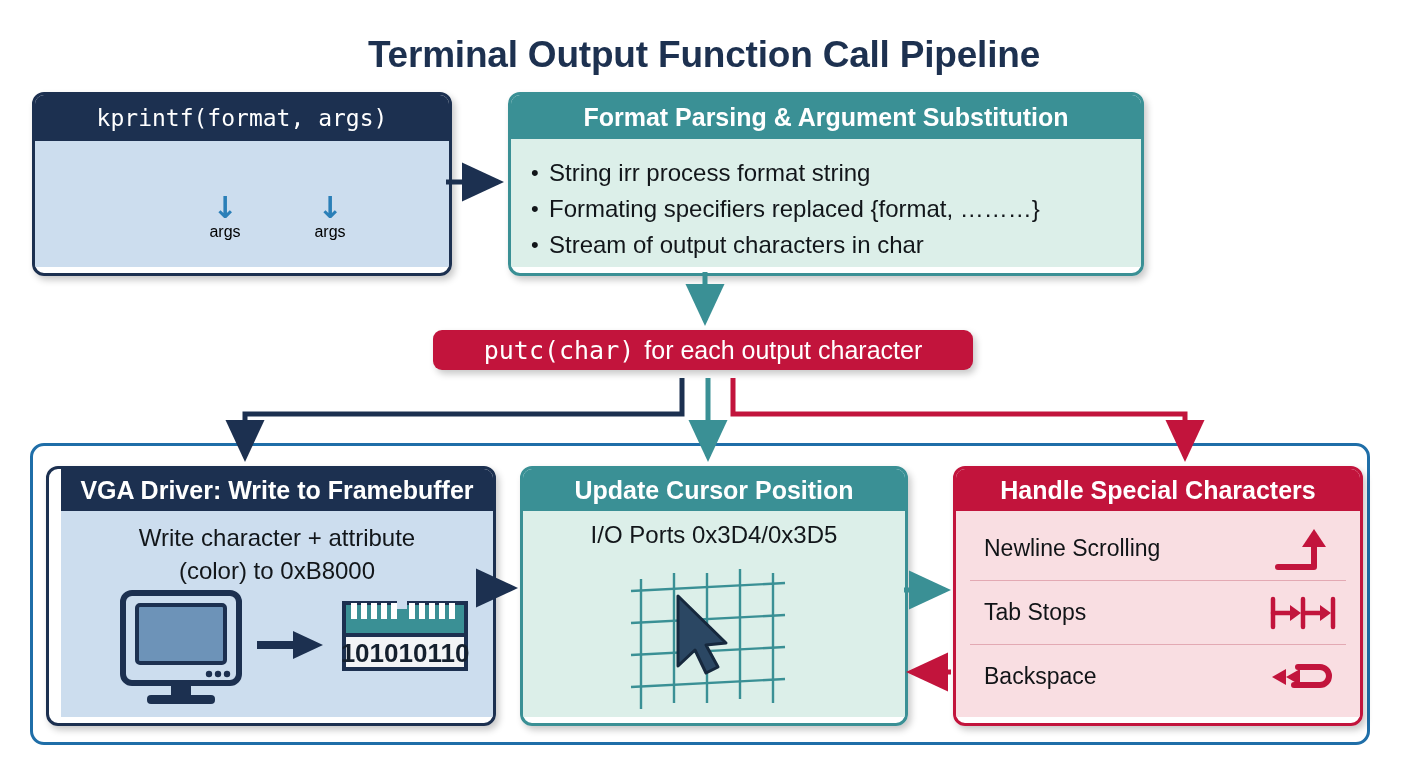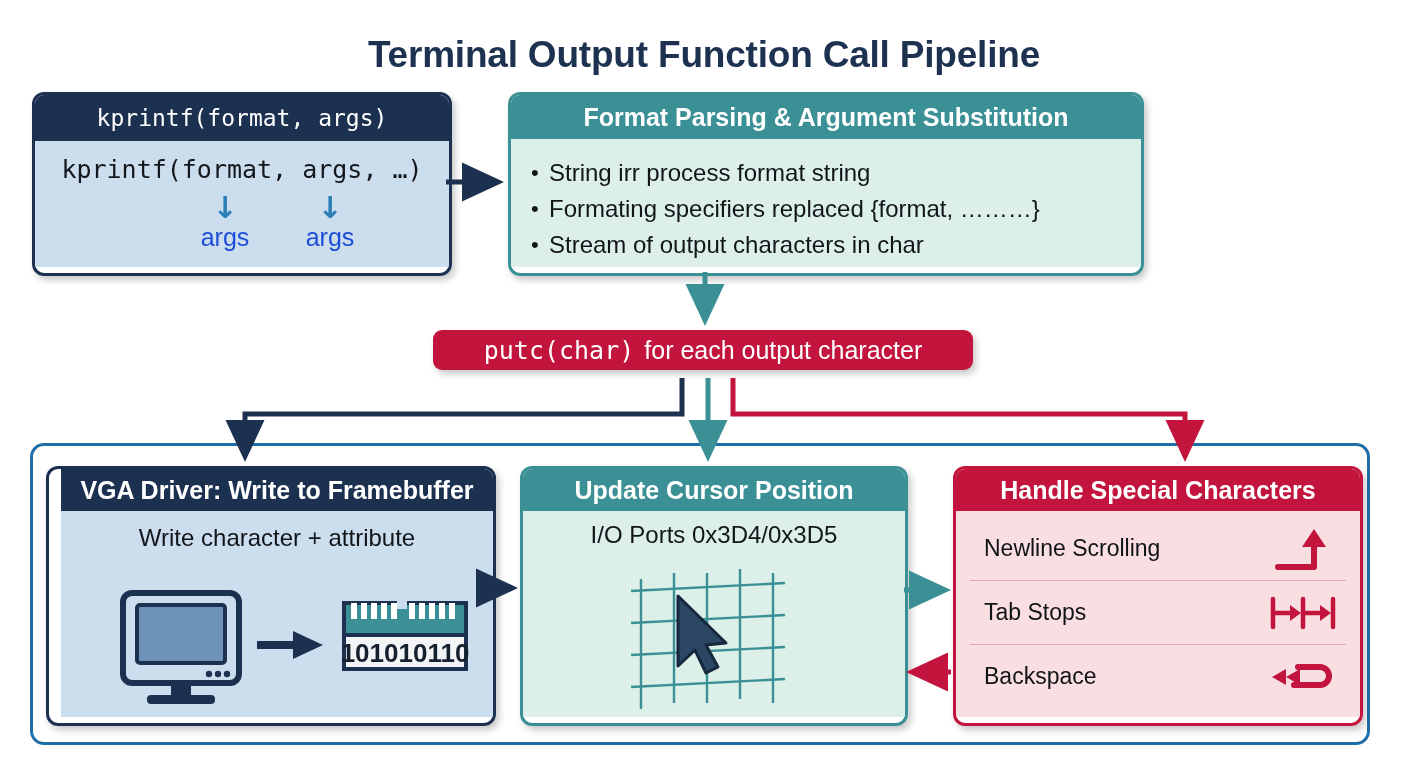--- a/index.html
+++ b/index.html
@@ -83,22 +83,22 @@
   .arg-col .arrow-glyph {
     display: block;
     font-size: 30px;
     line-height: 26px;
     color: #2a7fb8;
     font-family: "DejaVu Sans", sans-serif;
     font-weight: bold;
   }
   .arg-col .arg-label {
     display: block;
-    font-size: 25px;
-    color: #1d4ed8;
+    font-size: 16px;
+    color: #000000;
     margin-top: 2px;
   }
   #arg-col-1 { left: 145px; top: 54px; }
   #arg-col-2 { left: 250px; top: 54px; }
 
   
   #format-card { left: 508px; top: 92px; width: 630px; height: 178px; }
   #format-card .card-head { height: 44px; font-size: 25px; }
   #format-card .card-body { height: 128px; padding: 8px 0 0 0; box-sizing: border-box; }
   #format-bullets { margin: 8px; padding: 0; list-style: none; }
@@ -199,21 +199,20 @@
 </head>
 <body>
 
 <div class="stage">
 
   <div id="page-title">Terminal Output Function Call Pipeline</div>
 
   <div class="card navy" id="kprintf-card">
     <div class="card-head">kprintf(format, args)</div>
     <div class="card-body">
-      <div id="kprintf-signature">kprintf(format, args, …)</div>
       <div class="arg-col" id="arg-col-1">
         <span class="arrow-glyph">↓</span>
         <span class="arg-label">args</span>
       </div>
       <div class="arg-col" id="arg-col-2">
         <span class="arrow-glyph">↓</span>
         <span class="arg-label">args</span>
       </div>
     </div>
   </div>
@@ -234,20 +233,21 @@
     <span id="putc-text">for each output character</span>
   </div>
 
   <div id="driver-container"></div>
 
   <div class="card navy" id="vga-card">
     <div class="card-head">VGA Driver: Write to Framebuffer</div>
     <div class="card-body">
       <div id="vga-text">
         <span>Write character + attribute</span><br>
+        <span>(color) to 0xB8000</span>
       </div>
 
       <svg width="426" height="120" viewBox="0 0 426 120" style="position:absolute;left:0;top:78px;">
 
         <g>
           <rect x="62" y="4" width="116" height="90" rx="9" fill="#ccddee" stroke="#1c3050" stroke-width="6"></rect>
           <rect x="76" y="16" width="88" height="58" rx="3" fill="#6d93b8" stroke="#1c3050" stroke-width="4"></rect>
           <circle cx="148" cy="85" r="3.2" fill="#1c3050"></circle>
           <circle cx="157" cy="85" r="3.2" fill="#1c3050"></circle>
           <circle cx="166" cy="85" r="3.2" fill="#1c3050"></circle>

